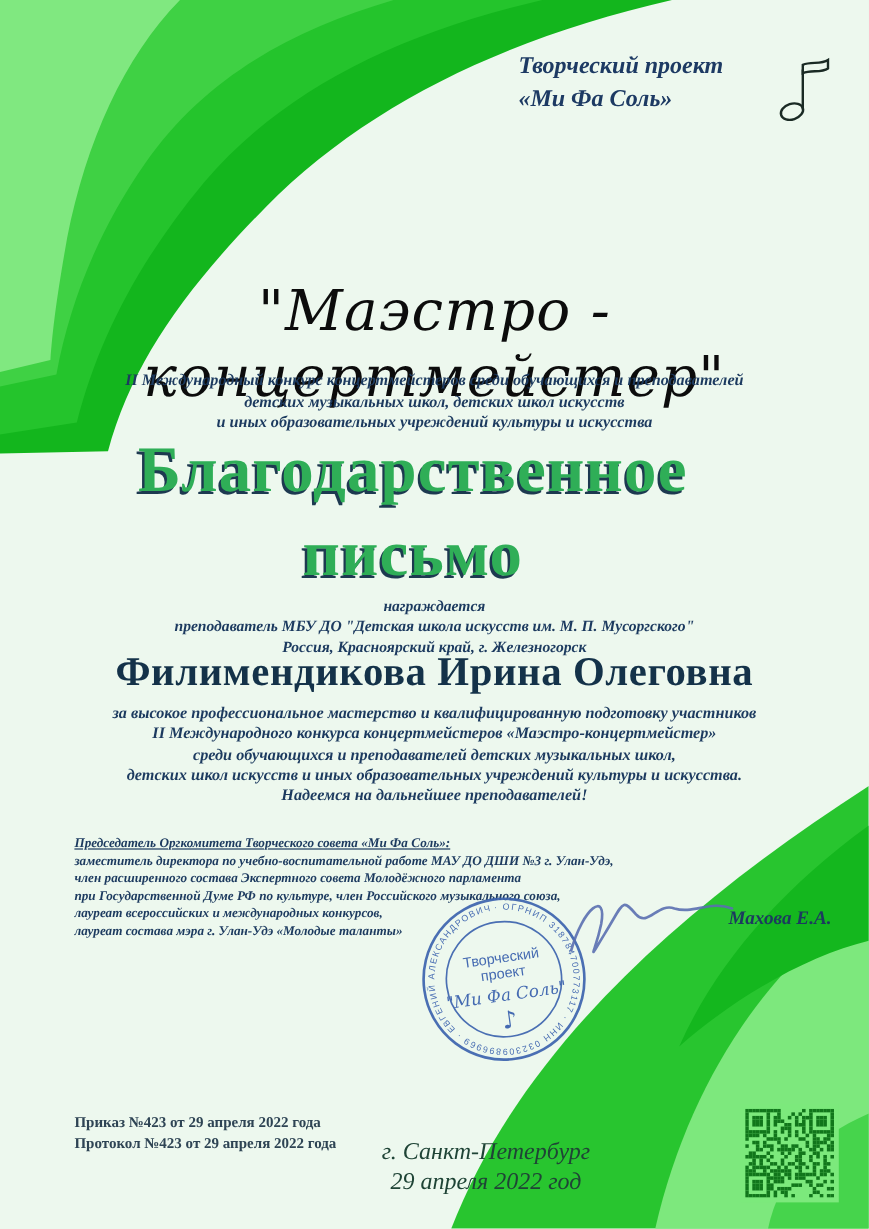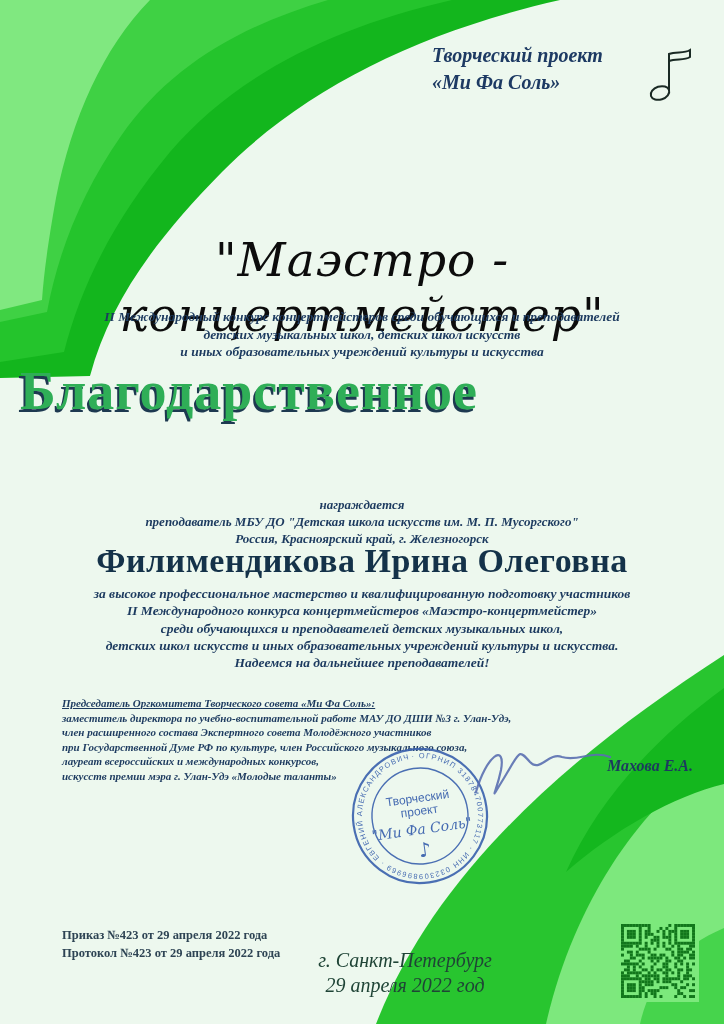--- a/index.html
+++ b/index.html
@@ -8,23 +8,23 @@
   .deco{position:absolute;inset:0;width:724px;height:1024px;pointer-events:none;}
 
   .header-right{position:absolute;top:42px;left:432px;color:#1d3a63;font-weight:bold;font-style:italic;font-size:20px;line-height:1.35;}
   .note-icon{position:absolute;top:48px;left:645px;}
 
   .script-title{position:absolute;top:232px;left:0;width:724px;text-align:center;
     font-family:"DejaVu Serif",serif;font-style:italic;font-size:47px;color:#0c0c0c;letter-spacing:1px;}
   .subtitle{position:absolute;top:308px;left:30px;width:664px;text-align:center;color:#1c3a5f;
     font-weight:bold;font-style:italic;font-size:13.5px;line-height:1.3;}
 
-  .main-title{position:absolute;top:356px;left:0;width:688px;text-align:left;
+  .main-title{position:absolute;top:356px;left:0;width:688px;text-align:center;
     font-size:54px;font-weight:bold;line-height:1.3;color:#2fae57;
-    text-shadow:-2px 3px 0 #1d3950;letter-spacing:1px;padding-left:20px;}
+    text-shadow:-2px 3px 0 #1d3950;letter-spacing:1px;}
 
   .award{position:absolute;top:496px;left:30px;width:664px;text-align:center;color:#1c3a5f;
     font-weight:bold;font-style:italic;font-size:13px;line-height:1.32;}
   .award-name{position:absolute;top:542px;left:0;width:724px;text-align:center;color:#143249;
     font-weight:bold;font-size:34px;letter-spacing:.5px;}
 
   .description{position:absolute;top:585px;left:20px;width:684px;text-align:center;color:#1c3a5f;
     font-weight:bold;font-style:italic;font-size:13.5px;line-height:1.28;}
 
   .signatory{position:absolute;top:696px;left:62px;width:470px;color:#1c3a5f;
@@ -75,44 +75,45 @@
   <div class="script-title">"Маэстро - концертмейстер"</div>
 
   <div class="subtitle">
     <div>II Международный конкурс концертмейстеров среди обучающихся и преподавателей</div>
     <div>детских музыкальных школ, детских школ искусств</div>
     <div>и иных образовательных учреждений культуры и искусства</div>
   </div>
 
   <div class="main-title">
     <div>Благодарственное</div>
+    <div>письмо</div>
   </div>
 
   <div class="award">
     <div>награждается</div>
     <div>преподаватель МБУ ДО "Детская школа искусств им. М. П. Мусоргского"</div>
     <div>Россия, Красноярский край, г. Железногорск</div>
   </div>
   <div class="award-name">Филимендикова Ирина Олеговна</div>
 
   <div class="description">
     <div>за высокое профессиональное мастерство и квалифицированную подготовку участников</div>
     <div>II Международного конкурса концертмейстеров «Маэстро-концертмейстер»</div>
     <div>среди обучающихся и преподавателей детских музыкальных школ,</div>
     <div>детских школ искусств и иных образовательных учреждений культуры и искусства.</div>
     <div>Надеемся на дальнейшее преподавателей!</div>
   </div>
 
   <div class="signatory">
     <div class="u">Председатель Оргкомитета Творческого совета «Ми Фа Соль»:</div>
     <div>заместитель директора по учебно-воспитательной работе МАУ ДО ДШИ №3 г. Улан-Удэ,</div>
-    <div>член расширенного состава Экспертного совета Молодёжного участников</div>
+    <div>член расширенного состава Экспертного совета Молодёжного парламента</div>
     <div>при Государственной Думе РФ по культуре, член Российского музыкального союза,</div>
     <div>лауреат всероссийских и международных конкурсов,</div>
-    <div>искусств премии мэра г. Улан-Удэ «Молодые таланты»</div>
+    <div>лауреат состава мэра г. Улан-Удэ «Молодые таланты»</div>
   </div>
   <div class="signer-name">Махова Е.А.</div>
 
   <svg class="stamp" viewBox="0 0 144 144" aria-hidden="true">
     <g fill="none" stroke="#3c63ae" opacity="0.92">
       <circle cx="72" cy="72" r="67" stroke-width="2.2"></circle>
       <circle cx="72" cy="72" r="48" stroke-width="1.4"></circle>
     </g>
     <defs>
       <path id="stampRing" d="M72,14 a58,58 0 1,1 -0.01,0 Z"></path>

